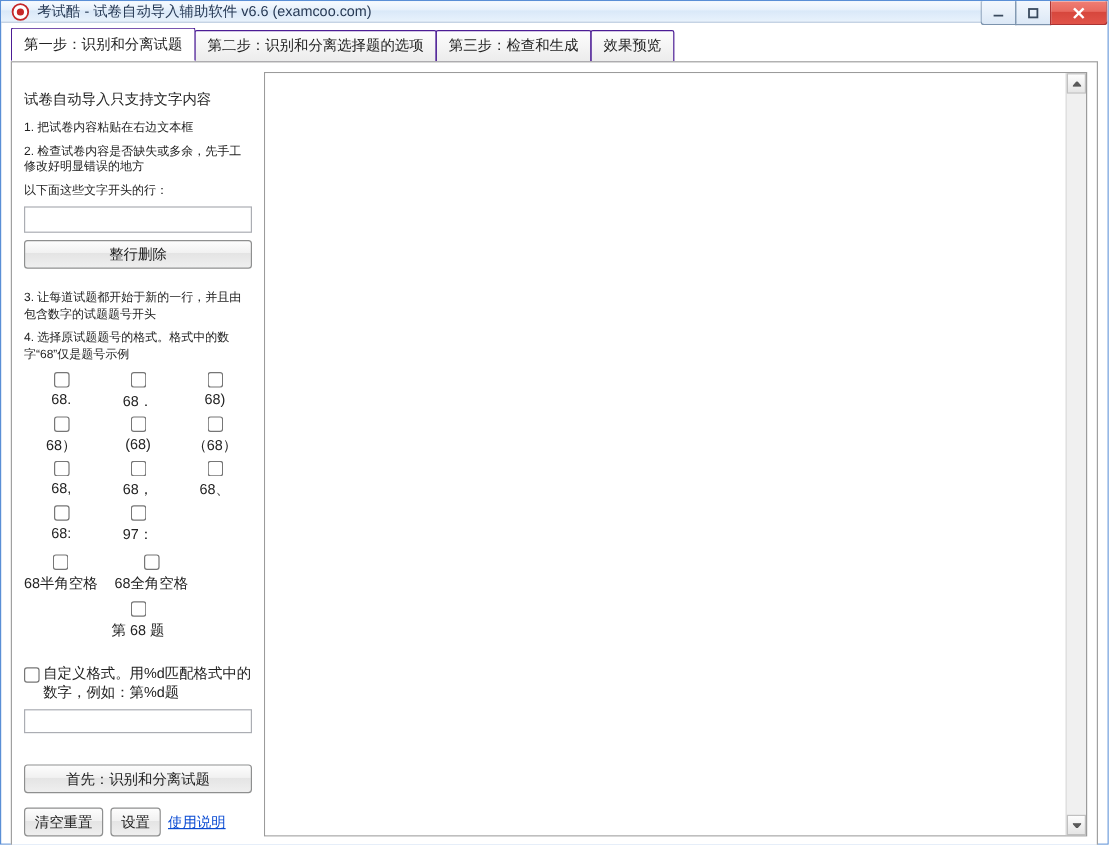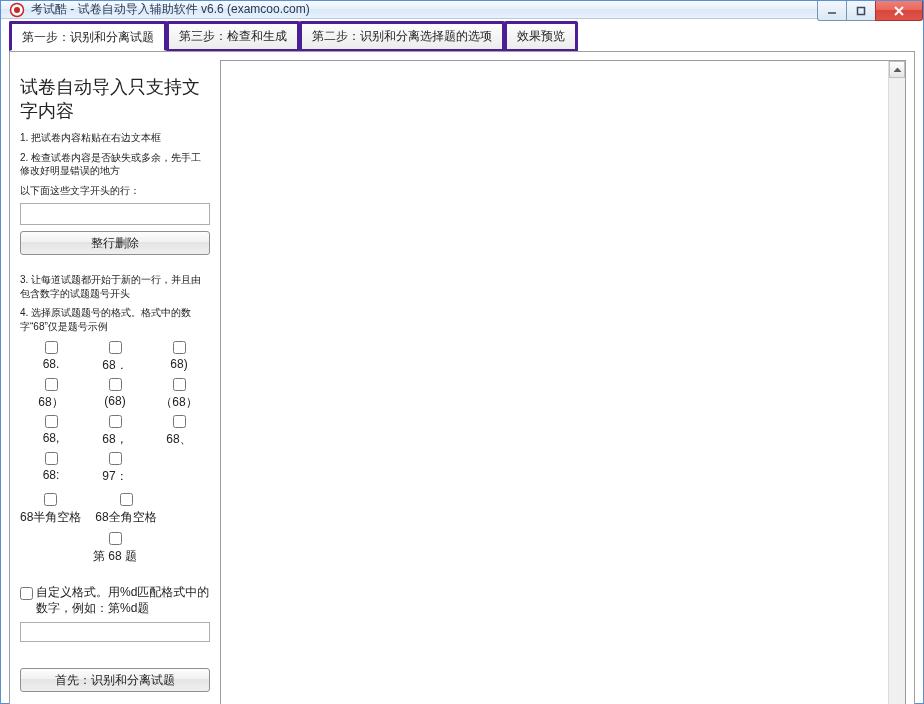--- a/index.html
+++ b/index.html
@@ -60,21 +60,21 @@
   display: flex;
   flex-direction: column;
 }
 .tabs-row {
   display: flex;
   align-items: flex-end;
   height: 24px;
 }
 .tab {
   padding: 4px 10px 4px 10px;
-  border: 3px solid #4c1d95;
+  border: 1px solid #4c1d95;
   background: linear-gradient(to bottom, #fdfdfd, #ececec);
   position: relative;
   top: 1px;
   margin-right: -1px;
   font-size: 12px;
   color: #222;
   border-top-left-radius: 2px;
   border-top-right-radius: 2px;
 }
 .tab.active {
@@ -92,21 +92,21 @@
   position: relative;
 }
 .left-pane {
   width: 210px;
   padding: 10px 10px 8px 10px;
   display: flex;
   flex-direction: column;
   gap: 6px;
   color: #222;
 }
-.left-pane .heading { font-size: 18px; margin-bottom: 2px; margin-top: 13px; }
+.left-pane .heading { font-size: 12px; margin-bottom: 2px; margin-top: 13px; }
 .left-pane .step { font-size: 10px; line-height: 1.35; }
 .text-input {
   width: 100%;
   height: 22px;
   border: 1px solid #abadb3;
   background: #fff;
   padding: 2px 4px;
   font-size: 12px;
 }
 .btn {
@@ -215,22 +215,22 @@
             <line class="win-glyph" x1="2" y1="1" x2="10" y2="9"></line>
             <line class="win-glyph" x1="10" y1="1" x2="2" y2="9"></line>
           </svg>
       </div>
     </div>
   </div>
 
   <div class="client-area">
     <div class="tabs-row">
       <div class="tab active">第一步：识别和分离试题</div>
+      <div class="tab">第二步：识别和分离选择题的选项</div>
       <div class="tab">第三步：检查和生成</div>
-      <div class="tab">第二步：识别和分离选择题的选项</div>
       <div class="tab">效果预览</div>
     </div>
 
     <div class="tab-panel">
 
       <div class="left-pane">
         <div class="heading">试卷自动导入只支持文字内容</div>
         <div class="step">1. 把试卷内容粘贴在右边文本框</div>
         <div class="step">2. 检查试卷内容是否缺失或多余，先手工修改好明显错误的地方</div>
 

